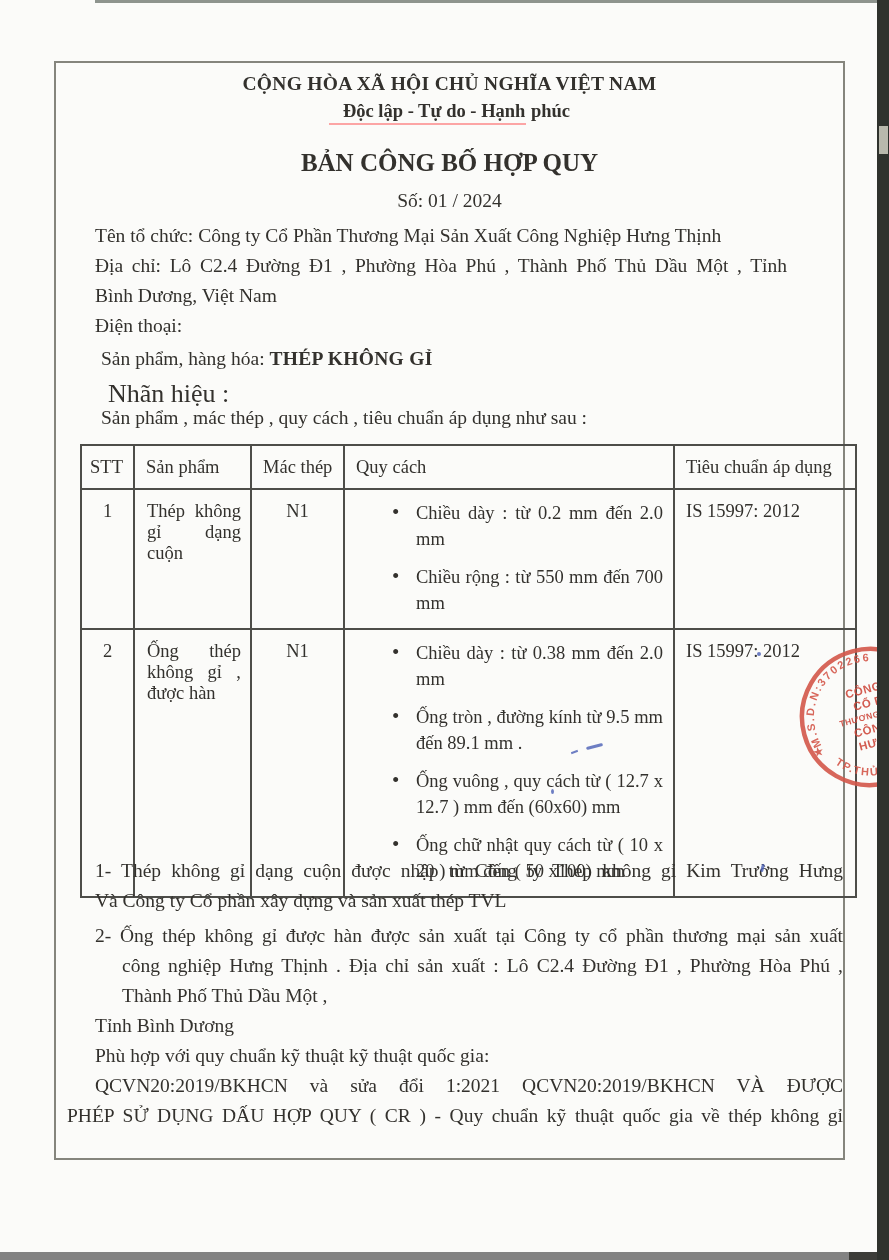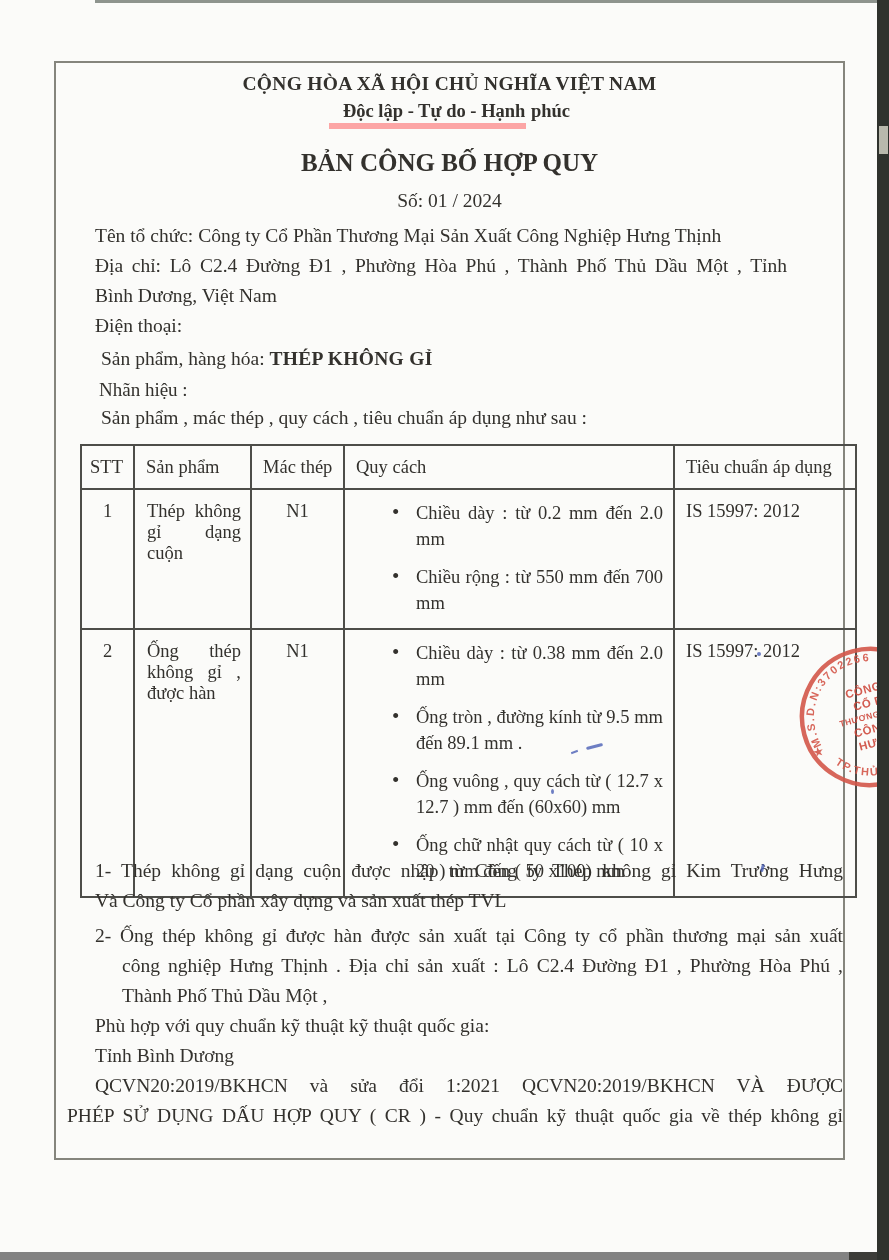--- a/index.html
+++ b/index.html
@@ -16,31 +16,31 @@
   .edge-bottom-dark{ position:absolute; right:0; bottom:0; width:40px; height:8px; background:#3c3c38; z-index:39; }
 
   .frame {
     position:absolute; left:54px; top:61px; width:791px; height:1099px;
     border:2px solid #85857d; box-sizing:border-box;
   }
   .nat   { position:absolute; top:10px; left:0; width:100%; text-align:center;
            font-weight:bold; font-size:19.5px; letter-spacing:.3px; }
   .motto-row { position:absolute; top:38px; left:0; width:100%; text-align:center;
            font-weight:bold; font-size:18.5px; }
-  .motto-u { border-bottom:6px solid #fca5a5; padding:0 1px 2px 14px; }
+  .motto-u { border-bottom:2px solid #fca5a5; padding:0 1px 2px 14px; }
   .title { position:absolute; top:86px; left:0; width:100%; text-align:center;
            font-weight:bold; font-size:25px; }
   .docnum{ position:absolute; top:127px; left:0; width:100%; text-align:center; font-size:19.5px; }
 
   .org   { position:absolute; top:158px; left:39px; width:692px; font-size:19.5px; line-height:30px; }
   .jl    { text-align:justify; text-align-last:justify; }
   .phone { position:absolute; top:252px; left:39px; font-size:19.5px; }
   .prod  { position:absolute; top:285px; left:45px; font-size:19.5px; }
   .prod b{ letter-spacing:.3px;font-family:Liberation Serif, serif; }
-  .brand { position:absolute; top:316px; left:43px; font-size:19px; }
+  .brand { position:absolute; top:316px; left:52px; font-size:26px; }
   .intro { position:absolute; top:344px; left:45px; font-size:19.5px; }
 
   table.spec { position:absolute; left:24px; top:381px; width:775px;
     border-collapse:collapse; font-size:18.5px; table-layout:fixed; }
   table.spec th, table.spec td { border:2px solid #4d4d49; box-sizing:border-box; }
   table.spec th { font-weight:normal; text-align:left; padding:4px 6px 4px 11px; height:44px; vertical-align:middle; }
   table.spec th.c, table.spec td.c { text-align:center; padding-left:4px; }
   table.spec td { vertical-align:top; }
   td.num   { text-align:center; padding-top:11px; }
   td.pname { text-align:justify; padding:11px 9px 11px 12px; }
@@ -148,22 +148,22 @@
         </tr>
       </tbody>
     </table>
 
     <div class="notes">
       <div class="jl">1- Thép không gỉ dạng cuộn được nhập từ Công ty Thép không gỉ Kim Trường Hưng</div>
       <div>Và Công ty Cổ phần xây dựng và sản xuất thép TVL</div>
       <div class="jl gap">2- Ống thép không gỉ được hàn được sản xuất tại Công ty cổ phần thương mại sản xuất</div>
       <div class="jl ind">công nghiệp Hưng Thịnh . Địa chỉ sản xuất : Lô C2.4 Đường Đ1 , Phường Hòa Phú ,</div>
       <div class="ind">Thành Phố Thủ Dầu Một ,</div>
+      <div>Tỉnh Bình Dương</div>
       <div>Phù hợp với quy chuẩn kỹ thuật kỹ thuật quốc gia:</div>
-      <div>Tỉnh Bình Dương</div>
       <div class="jl">QCVN20:2019/BKHCN và sửa đổi 1:2021 QCVN20:2019/BKHCN VÀ ĐƯỢC</div>
       <div class="jl outd">PHÉP SỬ DỤNG DẤU HỢP QUY ( CR ) - Quy chuẩn kỹ thuật quốc gia về thép không gỉ</div>
     </div>
   </div>
 
   <svg class="stamp" width="148" height="148" viewBox="-74 -74 148 148">
     <g transform="rotate(-15)">
       <circle r="68" fill="none" stroke="#d4574a" stroke-width="4.5"></circle>
       <defs>
         <path id="arcTop" d="M -54 15 A 56 56 0 1 1 54 15" fill="none"></path>

